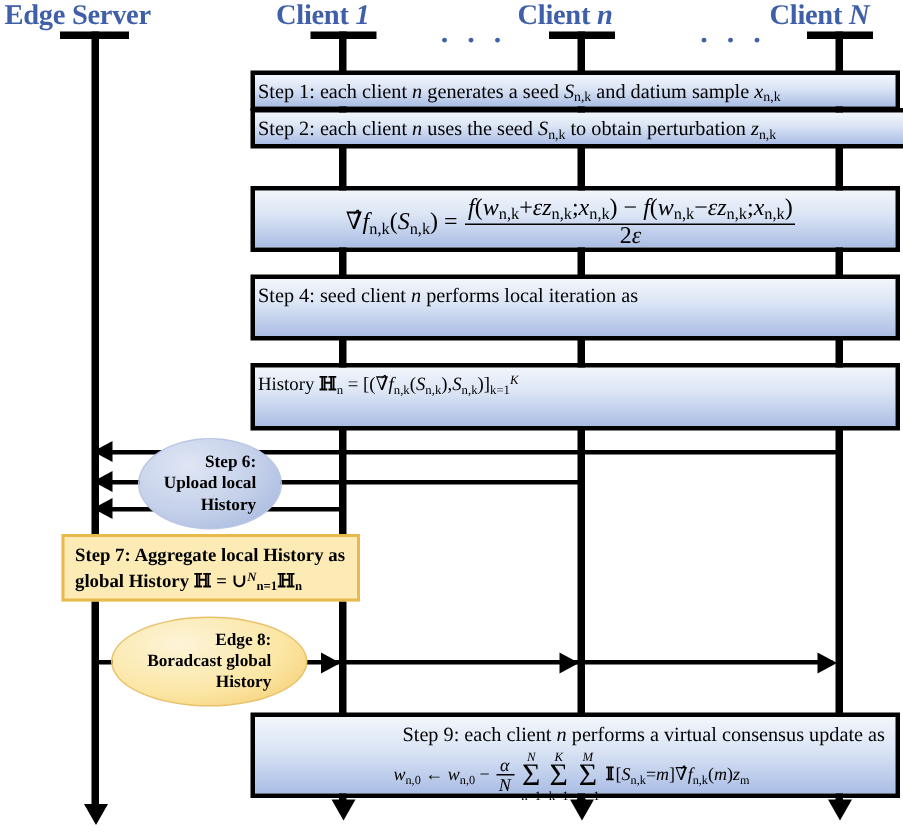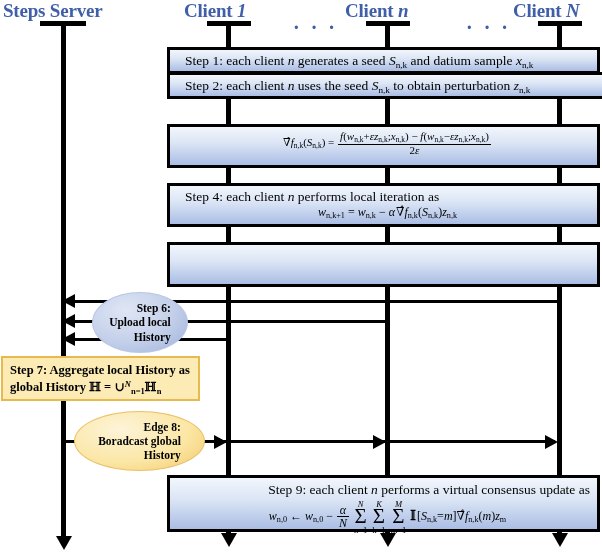--- a/index.html
+++ b/index.html
@@ -46,34 +46,34 @@
     font-weight: bold;
     font-size: 20px;
     letter-spacing: 3px;
   }
 
   
   .step-box {
     position: absolute;
     border: 3px solid #000;
     background: linear-gradient(to bottom, #f2f6fc 0%, #dbe5f5 42%, #aabde4 100%);
-    padding: 3px 7px 4px 15px;
+    padding: 3px 7px 4px 2px;
     font-size: 13.5px;
     line-height: 1.15;
     color: #000;
     z-index: 5;
   }
   .step-box .line1 { white-space: nowrap; }
   .step-box .formula {
     text-align: center;
     font-size: 11px;
     margin-top: 1px;
     white-space: nowrap;
   }
-  .step-box.tall .formula { font-size: 11px; }
+  .step-box.tall .formula { font-size: 16px; }
   .red { color: #e8111b; font-weight: bold; }
   .it { font-style: italic; }
   .bb { font-family: "DejaVu Serif", serif; font-weight: bold; }
 
   
   .frac {
     display: inline-block;
     vertical-align: middle;
     text-align: center;
     line-height: 1.05;
@@ -161,29 +161,30 @@
   .note-box {
     position: absolute;
     background: #fcebb4;
     border: 2px solid #e8ba4e;
     font-weight: bold;
     font-size: 12.5px;
     line-height: 1.25;
     padding: 5px 7px;
     z-index: 9;
     color: #000;
+    margin-left: 40px;
   }
 </style>
 </head>
 <body>
 
 <div id="diagram">
 
   <div class="lane-title" style="left:3px; top:0px;">
-    <span>Steps Server</span>
+    <span>Edge Server</span>
   </div>
 
   <div class="lane-title" style="left:184px; top:0px;text-align:center;">
     <span>Client </span><span class="ital">1</span>
   </div>
 
   <div class="lane-title" style="left:345px; top:0px;">
     <span>Client </span><span class="ital">n</span>
   </div>
 
@@ -220,27 +221,27 @@
   </div>
 
   <div class="step-box tall" style="left:167px; top:124px; width:433px; height:44px;">
     <div class="formula">
       <span class="it">∇̂f</span><sub>n,k</sub>(<span class="it">S</span><sub>n,k</sub>) =
       <span class="frac"><span class="num"><span class="it">f</span>(<span class="it">w</span><sub>n,k</sub>+<span class="it">εz</span><sub>n,k</sub>;<span class="it">x</span><sub>n,k</sub>) − <span class="it">f</span>(<span class="it">w</span><sub>n,k</sub>−<span class="it">εz</span><sub>n,k</sub>;<span class="it">x</span><sub>n,k</sub>)</span><span class="den">2<span class="it">ε</span></span></span>
     </div>
   </div>
 
   <div class="step-box tall" style="left:167px; top:183px; width:433px; height:44px;">
-    <div class="line1"><span>Step 4: each client </span><span class="it">n</span><span> performs local iteration as</span></div>
-    <div class="formula" style="font-size:12px;">
-      <span class="it">w</span><sub>n,k+1</sub> = <span class="it">w</span><sub>n,k</sub> − <span class="it">α</span> <span class="it">∇̂f</span><sub>n,k</sub>(<span class="it">S</span><sub>n,k</sub>)<span class="it">z</span><sub>n,k</sub>
-    </div>
+    <div class="line1"><span>Step 4: seed client </span><span class="it">n</span><span> performs local iteration as</span></div>
   </div>
 
   <div class="step-box tall" style="left:167px; top:242px; width:433px; height:45px;">
+    <div style="font-size:12.5px; margin-top:1px;">
+      <span>History </span><span class="bb">ℍ</span><sub>n</sub> = [(<span class="it">∇̂f</span><sub>n,k</sub>(<span class="it">S</span><sub>n,k</sub>),<span class="it">S</span><sub>n,k</sub>)]<sub>k=1</sub><sup><span class="it">K</span></sup>
+    </div>
   </div>
 
   <div class="arrow-line" style="left:68px; top:300px; width:490px;"></div>
   <div class="arrow-head-left" style="left:62px; top:294px;"></div>
 
   <div class="arrow-line" style="left:68px; top:320px; width:318px;"></div>
   <div class="arrow-head-left" style="left:62px; top:314px;"></div>
 
   <div class="arrow-line" style="left:68px; top:338px; width:159px;"></div>
   <div class="arrow-head-left" style="left:62px; top:332px;"></div>

